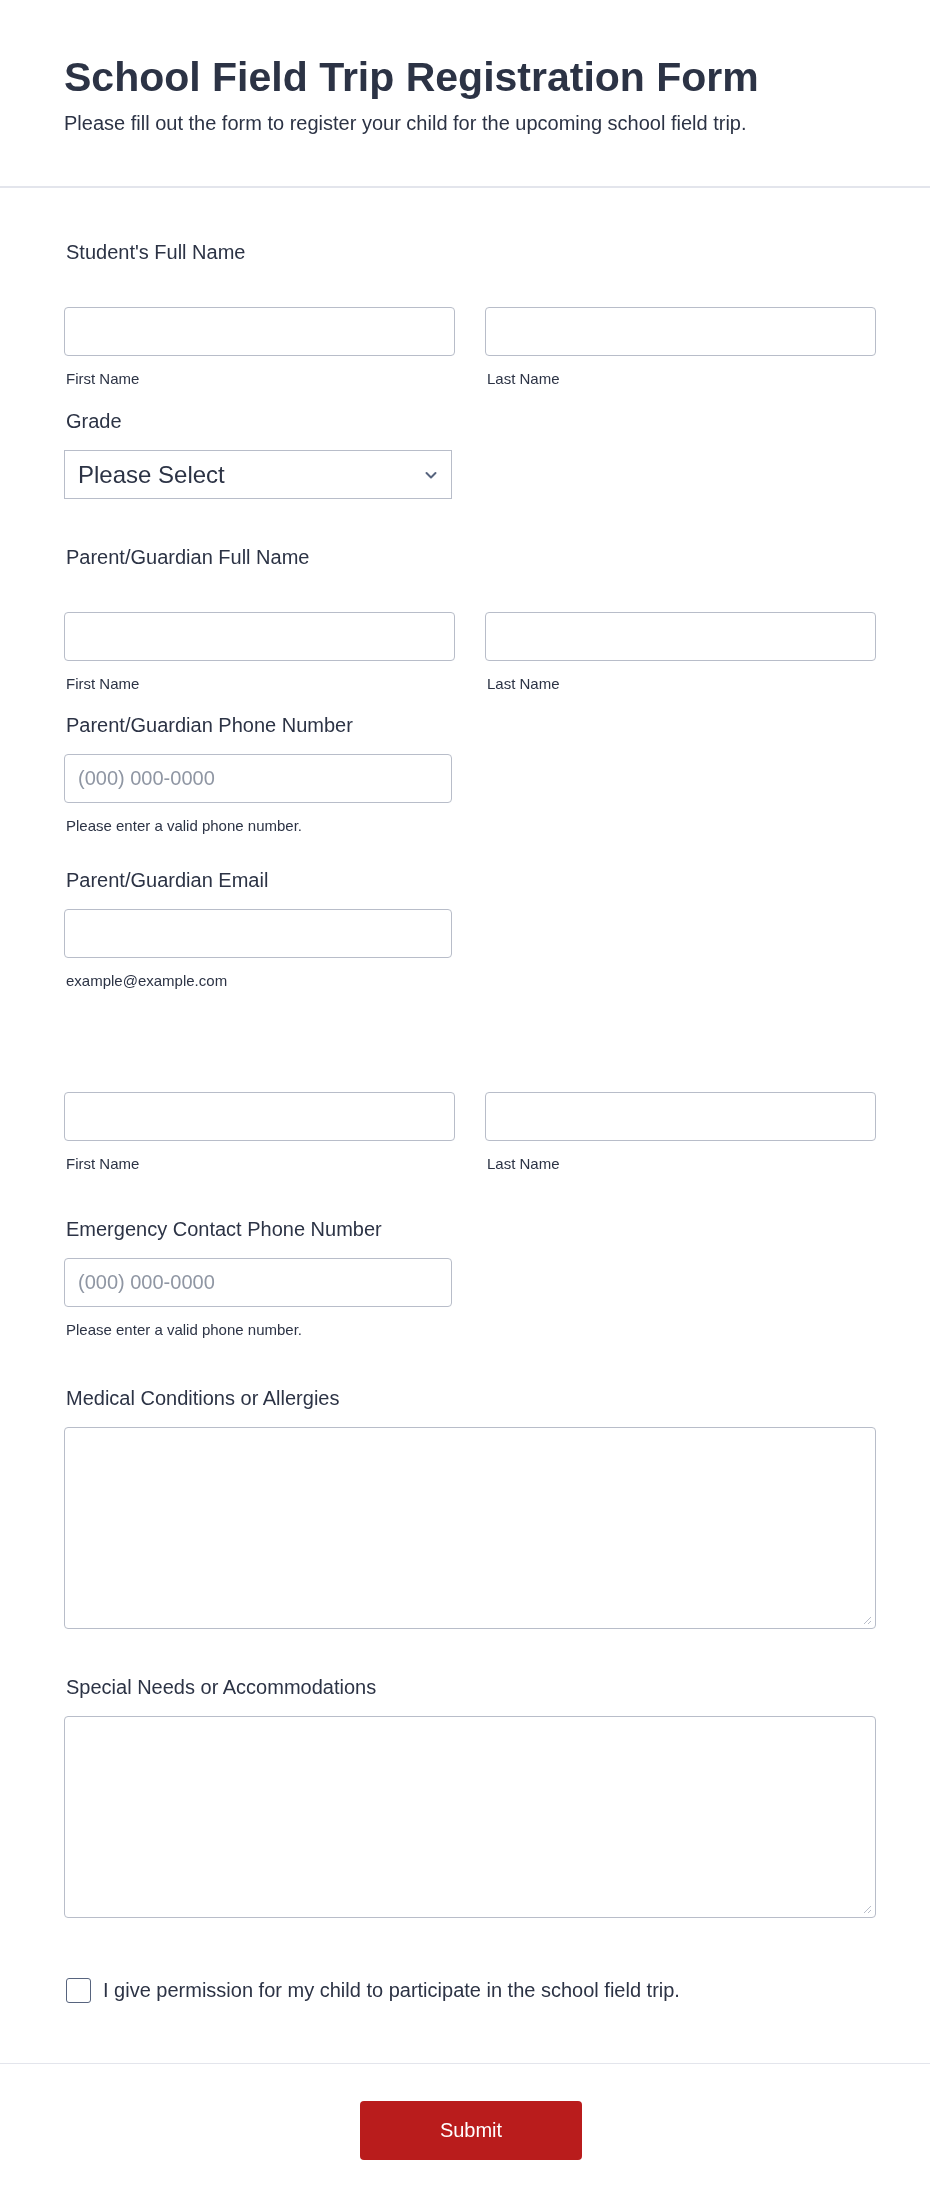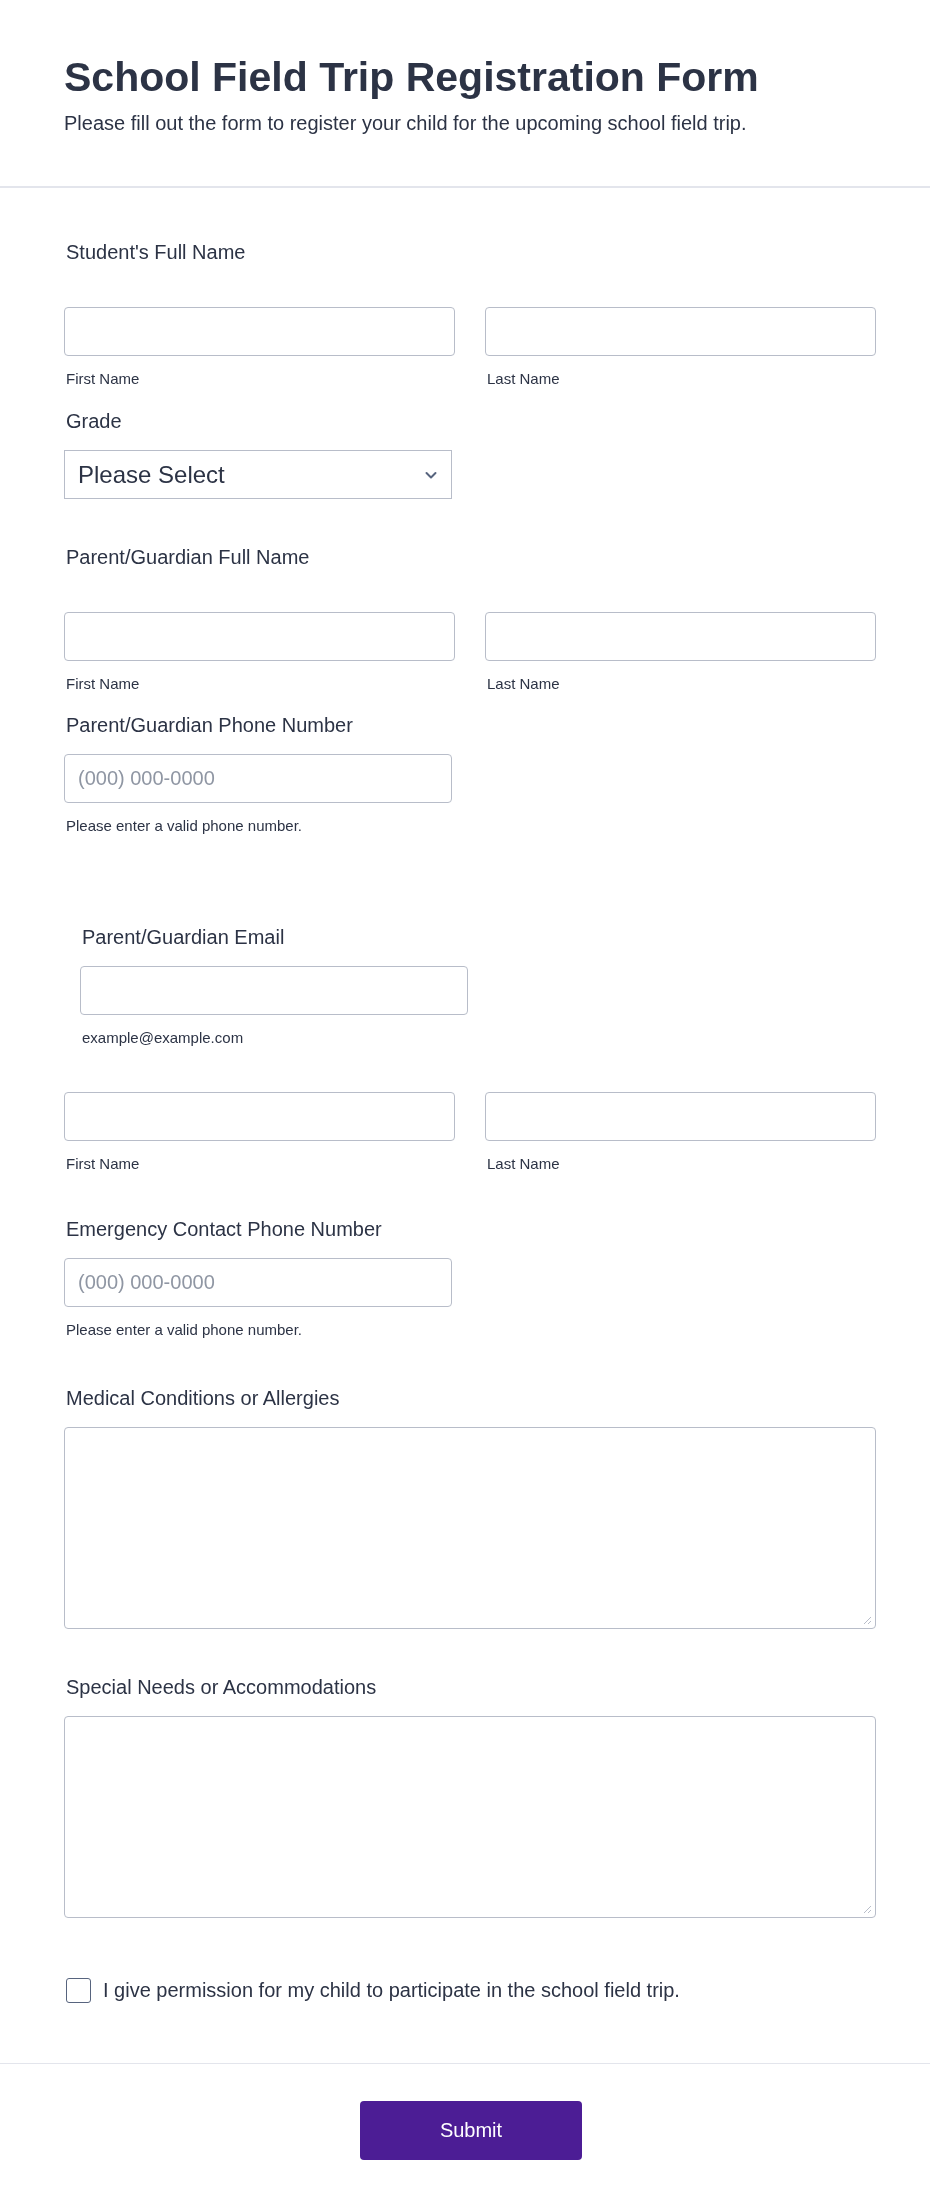--- a/index.html
+++ b/index.html
@@ -33,21 +33,21 @@
     position: relative; width: 812px; height: 202px; border: 1px solid #b8bdc9; border-radius: 4px; background: #fff;
   }
   .grip { position: absolute; right: 3px; bottom: 3px; width: 10px; height: 10px; }
 
   .checkbox-row { position: absolute; left: 66px; top: 1978px; display: flex; align-items: center; }
   .checkbox { width: 25px; height: 25px; border: 1.5px solid #57647e; border-radius: 3px; background: #fff; }
   .checkbox-label { font-size: 20px; color: #2c3345; margin-left: 12px; }
 
   .footer-divider { position: absolute; left: 0; top: 2063px; width: 930px; border-top: 1px solid #e3e5ec; }
   .submit {
-    position: absolute; left: 360px; top: 2101px; width: 222px; height: 59px; background: #4c1d95;
+    position: absolute; left: 360px; top: 2101px; width: 222px; height: 59px; background: #b91c1c;
     color: #fff; font-size: 20px; border: none; border-radius: 4px; display: flex; align-items: center; justify-content: center;
     font-family: "Liberation Sans", "DejaVu Sans", sans-serif;
   }
 </style>
 </head>
 <body>
 
 <div class="page">
 
   <div class="header">
@@ -92,21 +92,21 @@
       </div>
     </div>
   </div>
 
   <div class="field" style="top:713px;">
     <div class="label">Parent/Guardian Phone Number</div>
     <input class="input half" style="margin-top: 17px;" type="tel" placeholder="(000) 000-0000">
     <div class="sub">Please enter a valid phone number.</div>
   </div>
 
-  <div class="field" style="top:925px;margin-left:16px;">
+  <div class="field" style="top:868px;">
     <div class="label">Parent/Guardian Email</div>
     <input class="input half" style="margin-top: 17px;" type="email" value="">
     <div class="sub">example@example.com</div>
   </div>
 
   <div class="field" style="top:1049px;">
     <div class="row" style="margin-top:17px;">
       <div class="col">
         <input class="input" type="text" value="" style="">
         <div class="sub">First Name</div>

